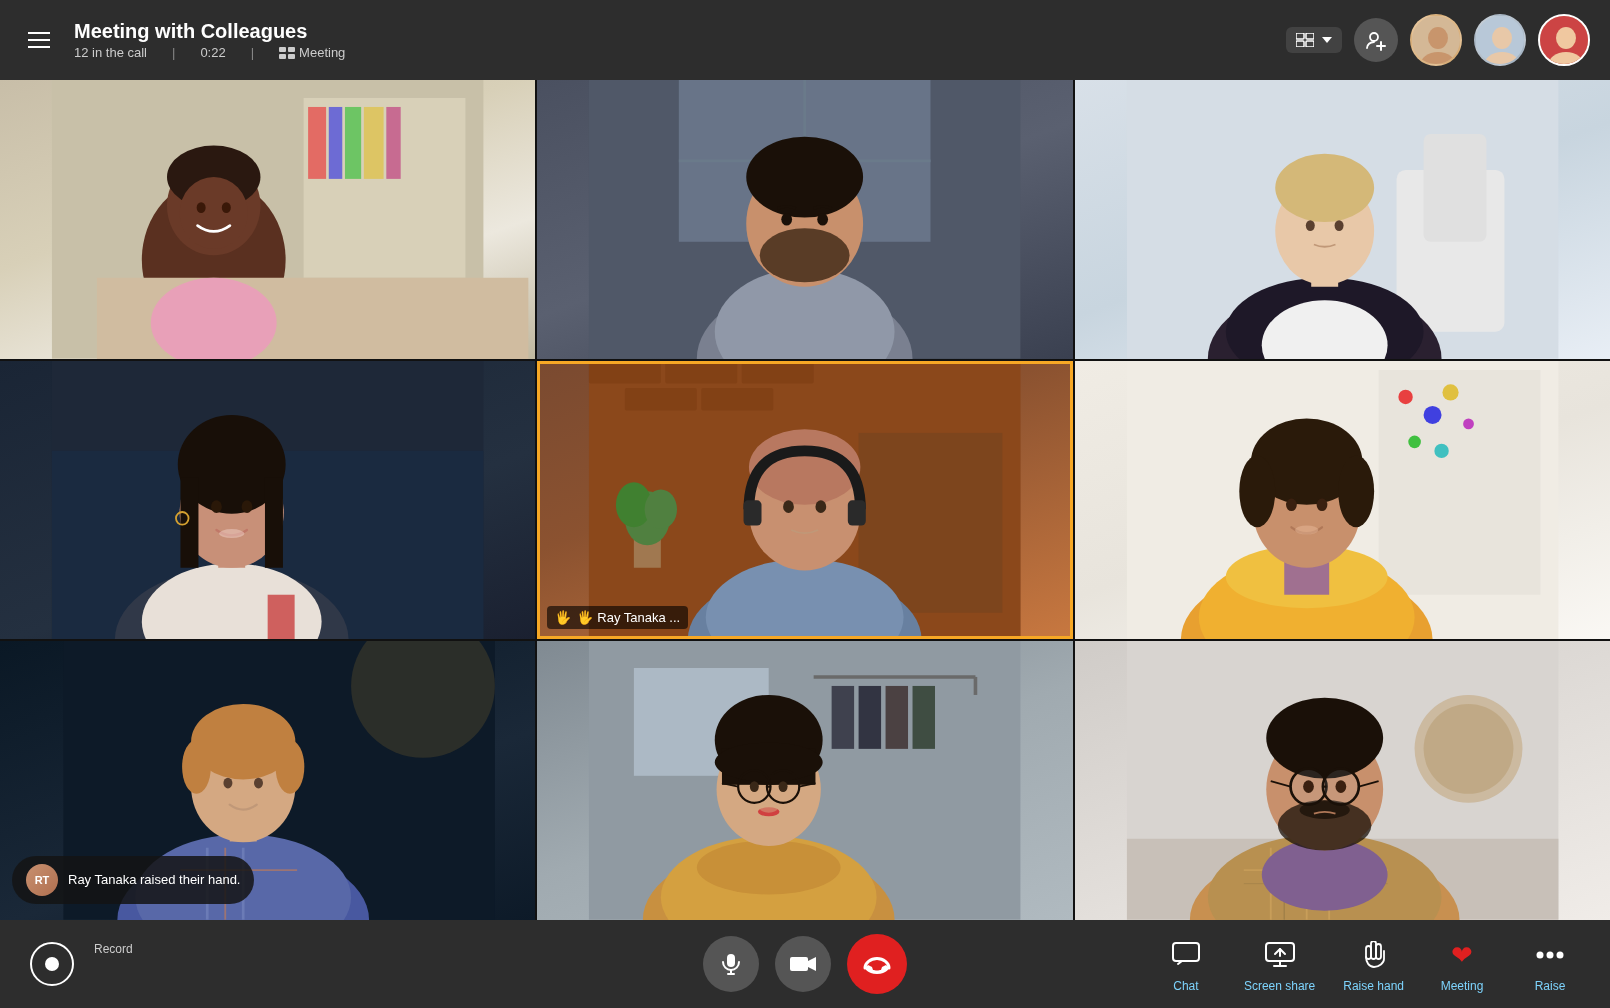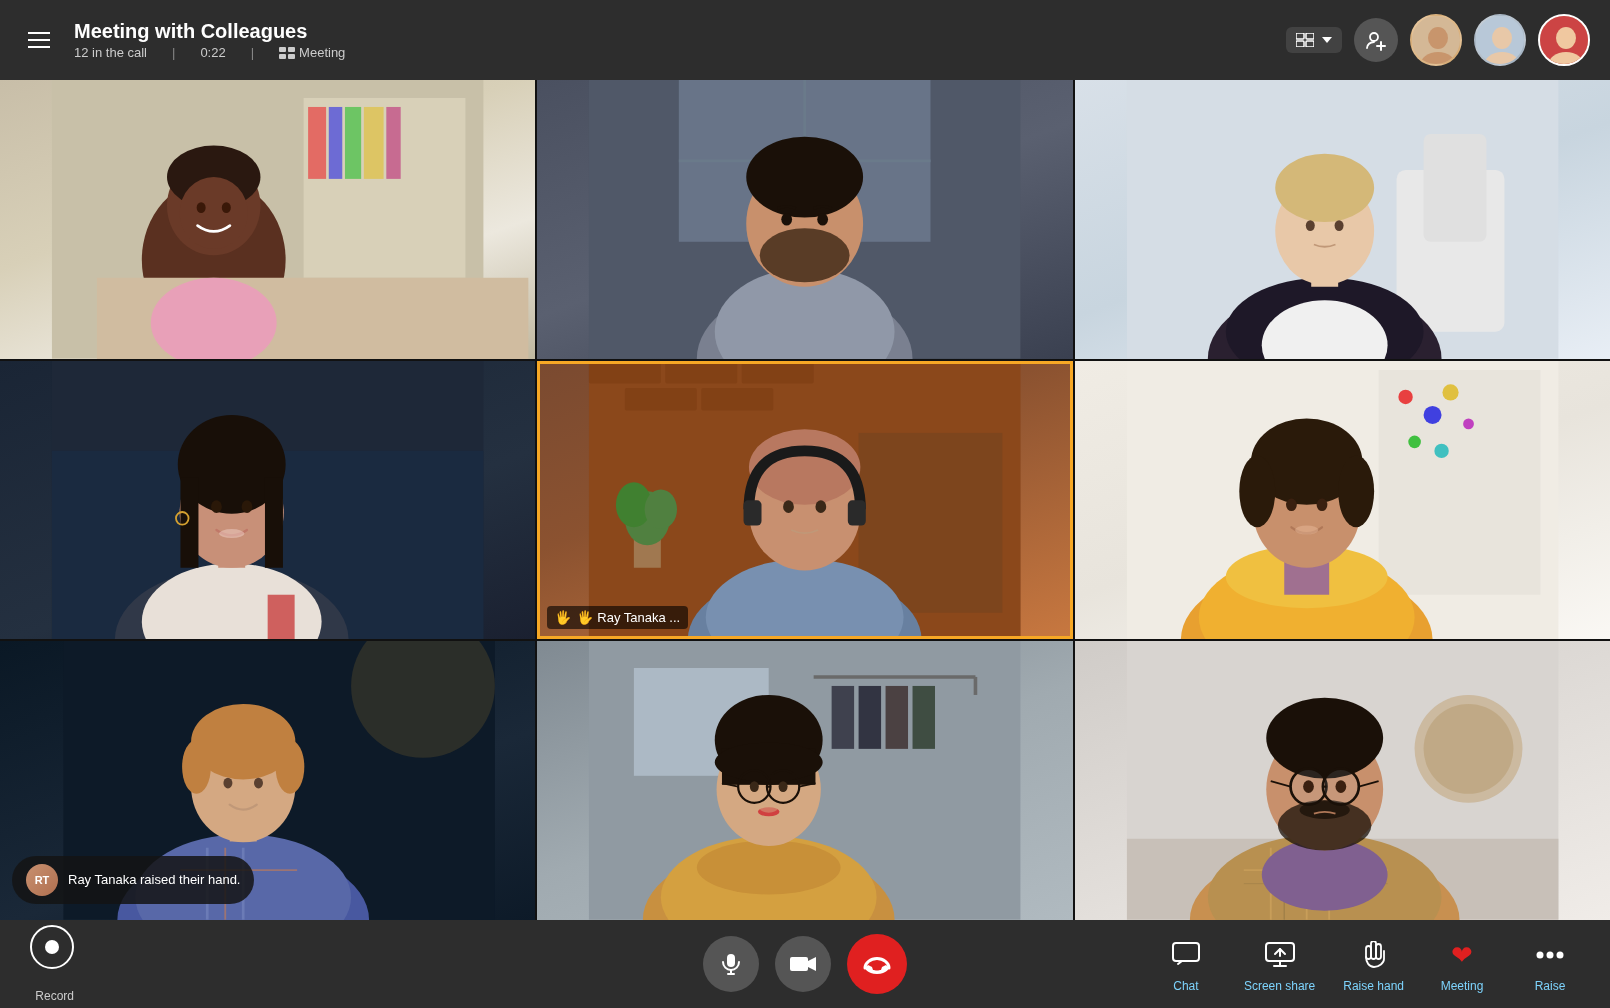--- a/index.html
+++ b/index.html
@@ -179,22 +179,21 @@
       height: 88px;
       background: #2d2d2d;
       display: flex;
       align-items: center;
       padding: 0 30px;
       position: relative;
     }
 
     .bottom-left {
       display: flex;
-      flex-direction: column;
-      align-items: flex-end;
+      align-items: flex-start;
       gap: 20px;
       cursor: pointer;
     }
     .record-icon-wrap {
       width: 44px;
       height: 44px;
       border-radius: 50%;
       border: 2px solid #fff;
       display: flex;
       align-items: center;

